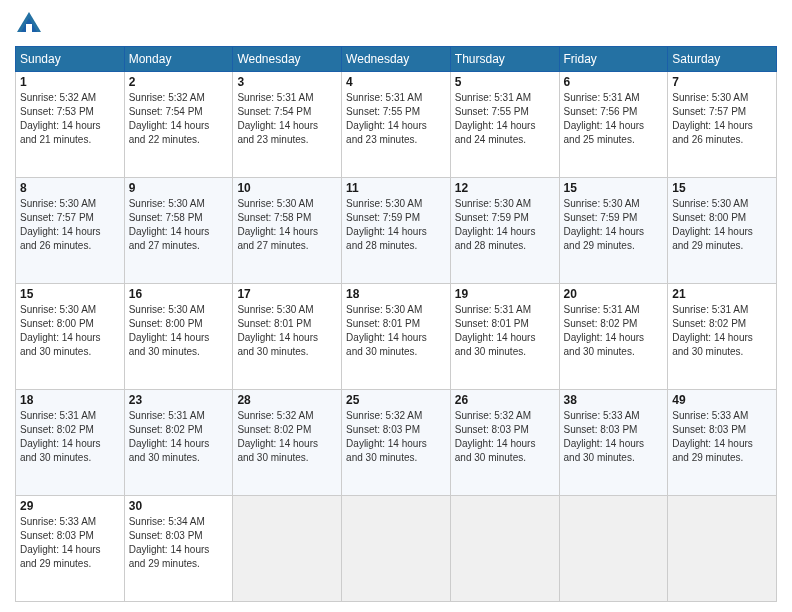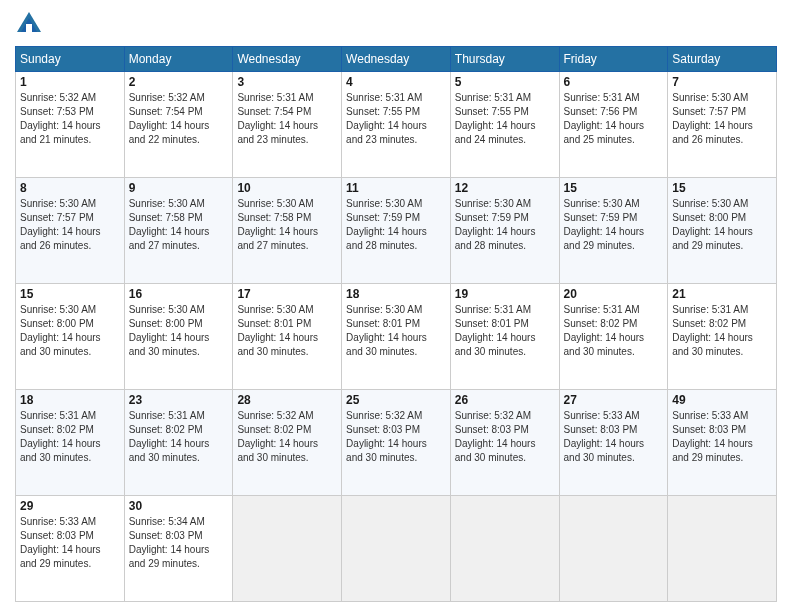--- a/index.html
+++ b/index.html
@@ -240,21 +240,21 @@
           </td>
           <td>
             <span class="day-num">25</span>
             <div class="day-info">Sunrise: 5:32 AM<br>Sunset: 8:03 PM<br>Daylight: 14 hours and 30 minutes.</div>
           </td>
           <td>
             <span class="day-num">26</span>
             <div class="day-info">Sunrise: 5:32 AM<br>Sunset: 8:03 PM<br>Daylight: 14 hours and 30 minutes.</div>
           </td>
           <td>
-            <span class="day-num">27</span>
+            <span class="day-num">38</span>
             <div class="day-info">Sunrise: 5:33 AM<br>Sunset: 8:03 PM<br>Daylight: 14 hours and 30 minutes.</div>
           </td>
           <td>
             <span class="day-num">49</span>
             <div class="day-info">Sunrise: 5:33 AM<br>Sunset: 8:03 PM<br>Daylight: 14 hours and 29 minutes.</div>
           </td>
         </tr>
         <tr>
           <td>
             <span class="day-num">29</span>

